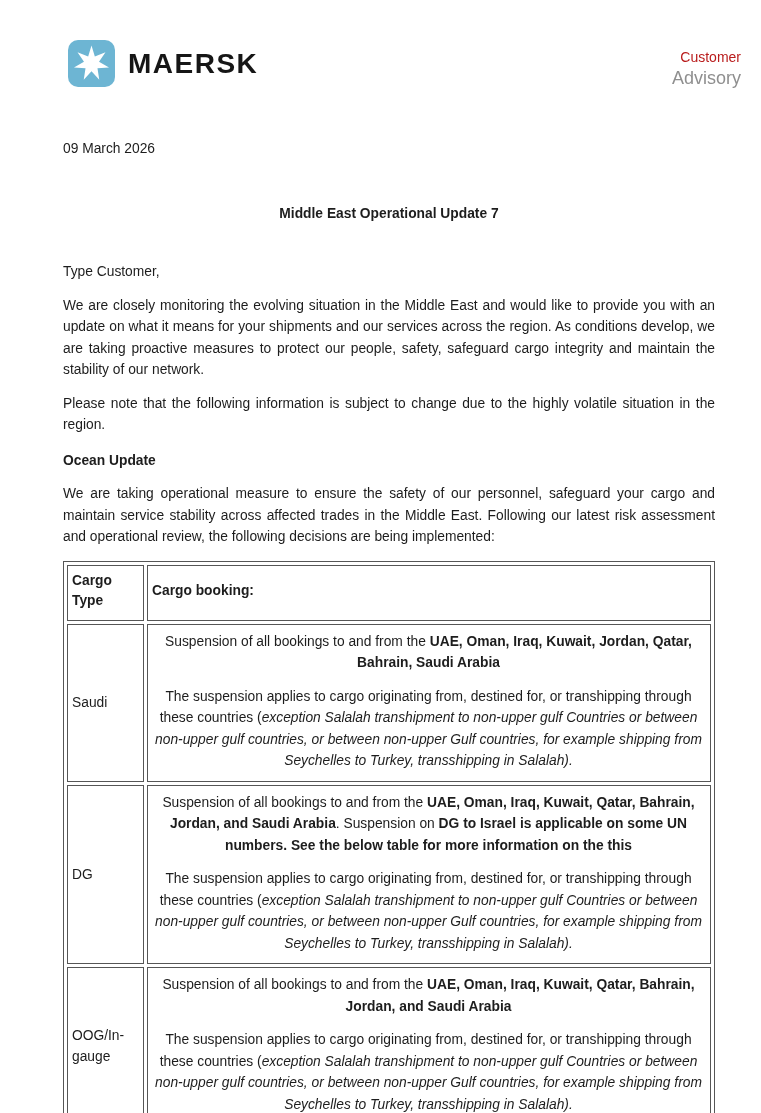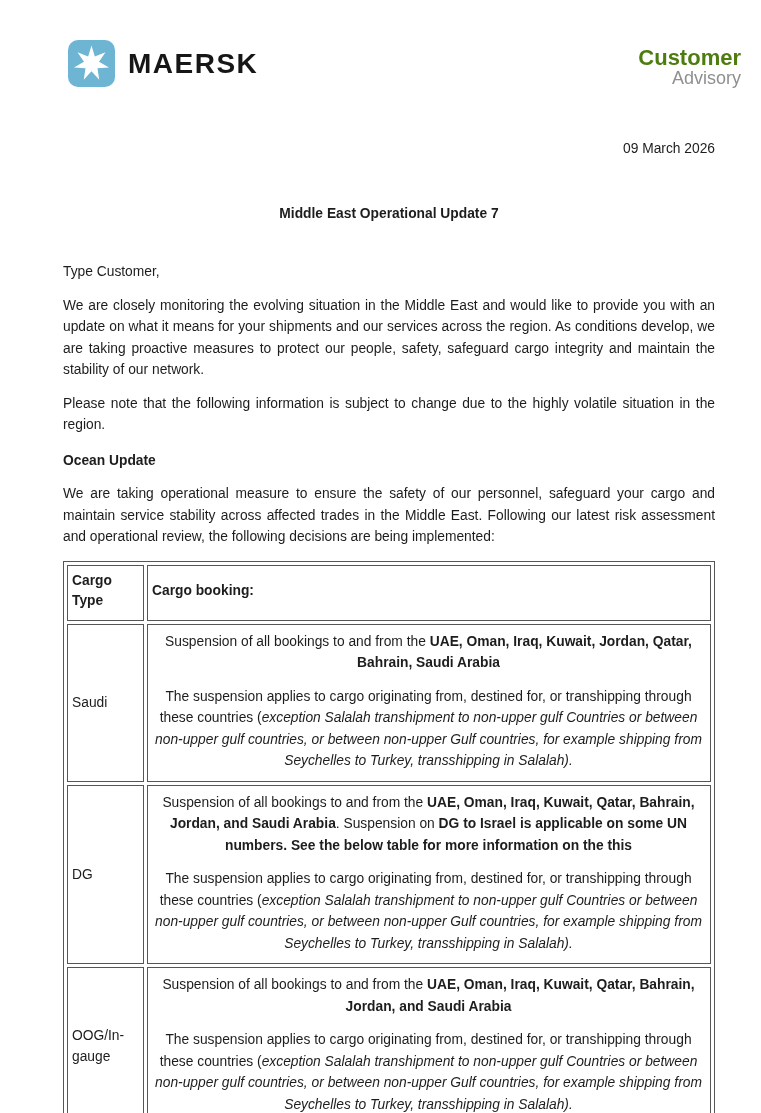--- a/index.html
+++ b/index.html
@@ -21,25 +21,25 @@
     width: 47px; height: 47px;
     border-radius: 10px;
     display: flex; align-items: center; justify-content: center;
     flex: 0 0 auto;
   }
   .brand-text {
     font-size: 28px; font-weight: 700; letter-spacing: 1.5px;
     color: #161616; margin-left: 13px; line-height: 47px;
   }
   .doc-type { text-align: right; position: relative; right: -26px; margin-top: 7px; }
-  .doc-type-1 { font-size: 22px; font-weight: 700; color: #4d7c0f; line-height: 21px; }
+  .doc-type-1 { font-size: 14px; font-weight: 400; color: #b91c1c; line-height: 21px; }
   .doc-type-2 { font-size: 18px; font-weight: 400; color: #8f8f8f; line-height: 21px; }
 
   
-  .date-line { text-align: right; font-size: 13.8px; line-height: 20px; margin-top: 50px; }
+  .date-line { text-align: left; font-size: 13.8px; line-height: 20px; margin-top: 50px; }
   .doc-title { text-align: center; font-size: 13.8px; font-weight: 700; line-height: 20px; margin-top: 45px; }
 
   
   .salutation { font-size: 13.8px; line-height: 21.5px; margin-top: 37px; margin-bottom: 12px; }
   .body-para { font-size: 13.8px; line-height: 21.5px; text-align: justify; margin-bottom: 12px; }
   .section-heading { font-size: 13.8px; font-weight: 700; line-height: 21.5px; margin: 14px 0 12px; }
 
   
   table.cargo-table {
     width: 652px;

